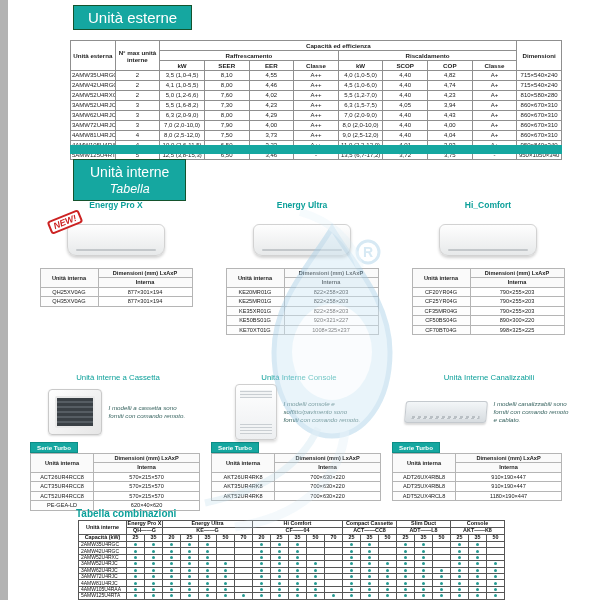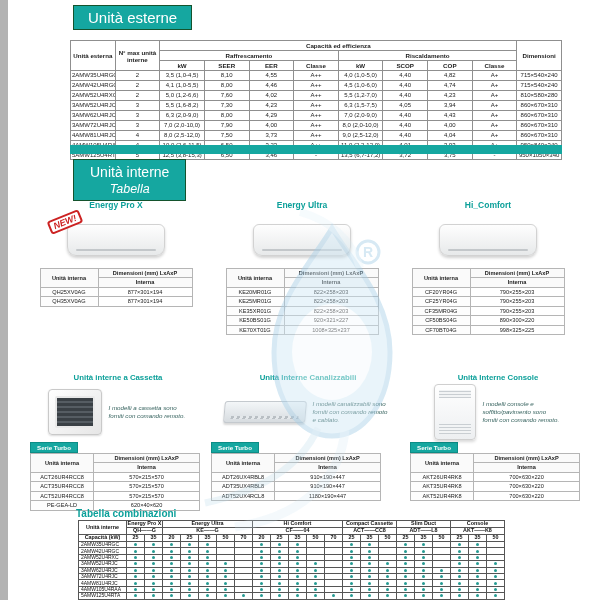--- a/index.html
+++ b/index.html
@@ -45,21 +45,21 @@
   .mini thead th{font-weight:bold;background:#fafafa;}
   .mini tbody th{font-weight:normal;background:#fdfdfd;}
   .mini tbody tr{height:9px;}
   .pcol .mini{width:152px;}
   .c1{width:58px;} .c2{width:94px;}
 
   
   .middle{position:absolute;left:28px;top:373px;width:560px;display:flex;justify-content:space-between;}
   .mcol{width:180px;display:flex;flex-direction:column;}
   .mcol.mid{width:198px;}
-  .mtitle{font-size:7.8px;font-weight:bold;color:#0da09a;text-align:center;margin-bottom:2px;}
+  .mtitle{font-size:7.8px;font-weight:normal;color:#0da09a;text-align:center;margin-bottom:2px;}
   .mbody{display:flex;align-items:center;justify-content:center;gap:7px;height:56px;}
   .desc{font-size:6.2px;font-style:italic;color:#33605c;width:80px;line-height:1.3;}
   .serie{background:#15a7a0;color:#fff;font-size:6.2px;font-weight:bold;padding:1px 6px;
          width:max-content;border:1px solid #0c8d86;margin:2px 0 0 2px;}
   .mcol .mini{width:170px;margin-left:2px;}
   .mcol .c1{width:62px;} .mcol .c2{width:104px;}
 
   .cassette{width:52px;height:44px;background:linear-gradient(135deg,#ffffff,#e6e6e6);
             border:1px solid #c9c9c9;border-radius:4px;display:flex;align-items:center;justify-content:center;
             box-shadow:0 1px 2px rgba(0,0,0,.15);}
@@ -413,20 +413,58 @@
               <td>570×215×570</td>
             </tr>
             <tr>
               <th class="ml">PE-GEA-LD</th>
               <td>620×40×620</td>
             </tr>
           </tbody>
       </table>
     </div>
 
+    <div class="mcol">
+      <div class="mtitle">Unità Interne Console</div>
+      <div class="mbody">
+        <div class="console"></div>
+        <div class="desc">I modelli console e soffitto/pavimento sono forniti con comando remoto.</div>
+      </div>
+      <div class="serie">Serie Turbo</div>
+      <table class="mini">
+        <colgroup>
+            <col class="c1">
+            <col class="c2">
+          </colgroup>
+        <thead>
+          <tr>
+              <th rowspan="2">Unità interna</th>
+              <th>Dimensioni (mm) LxAxP</th>
+            </tr>
+          <tr>
+              <th>Interna</th>
+            </tr>
+        </thead>
+        <tbody>
+            <tr>
+              <th class="ml">AKT26UR4RK8</th>
+              <td>700×630×220</td>
+            </tr>
+            <tr>
+              <th class="ml">AKT35UR4RK8</th>
+              <td>700×630×220</td>
+            </tr>
+            <tr>
+              <th class="ml">AKT52UR4RK8</th>
+              <td>700×630×220</td>
+            </tr>
+          </tbody>
+      </table>
+    </div>
+
     <div class="mcol mid">
       <div class="mtitle">Unità Interne Canalizzabili</div>
       <div class="mbody">
         <div class="duct"></div>
         <div class="desc">I modelli canalizzabili sono forniti con comando remoto e cablato.</div>
       </div>
       <div class="serie">Serie Turbo</div>
       <table class="mini">
         <colgroup>
             <col class="c1">
@@ -446,58 +484,20 @@
               <th class="ml">ADT26UX4RBL8</th>
               <td>910×190×447</td>
             </tr>
             <tr>
               <th class="ml">ADT35UX4RBL8</th>
               <td>910×190×447</td>
             </tr>
             <tr>
               <th class="ml">ADT52UX4RCL8</th>
               <td>1180×190×447</td>
-            </tr>
-          </tbody>
-      </table>
-    </div>
-
-    <div class="mcol">
-      <div class="mtitle">Unità Interne Console</div>
-      <div class="mbody">
-        <div class="console"></div>
-        <div class="desc">I modelli console e soffitto/pavimento sono forniti con comando remoto.</div>
-      </div>
-      <div class="serie">Serie Turbo</div>
-      <table class="mini">
-        <colgroup>
-            <col class="c1">
-            <col class="c2">
-          </colgroup>
-        <thead>
-          <tr>
-              <th rowspan="2">Unità interna</th>
-              <th>Dimensioni (mm) LxAxP</th>
-            </tr>
-          <tr>
-              <th>Interna</th>
-            </tr>
-        </thead>
-        <tbody>
-            <tr>
-              <th class="ml">AKT26UR4RK8</th>
-              <td>700×630×220</td>
-            </tr>
-            <tr>
-              <th class="ml">AKT35UR4RK8</th>
-              <td>700×630×220</td>
-            </tr>
-            <tr>
-              <th class="ml">AKT52UR4RK8</th>
-              <td>700×630×220</td>
             </tr>
           </tbody>
       </table>
     </div>
   </div>
 
   <div class="combo-title">Tabella combinazioni</div>
   <table class="combo">
       <colgroup>
         <col style="width: 48px;">

